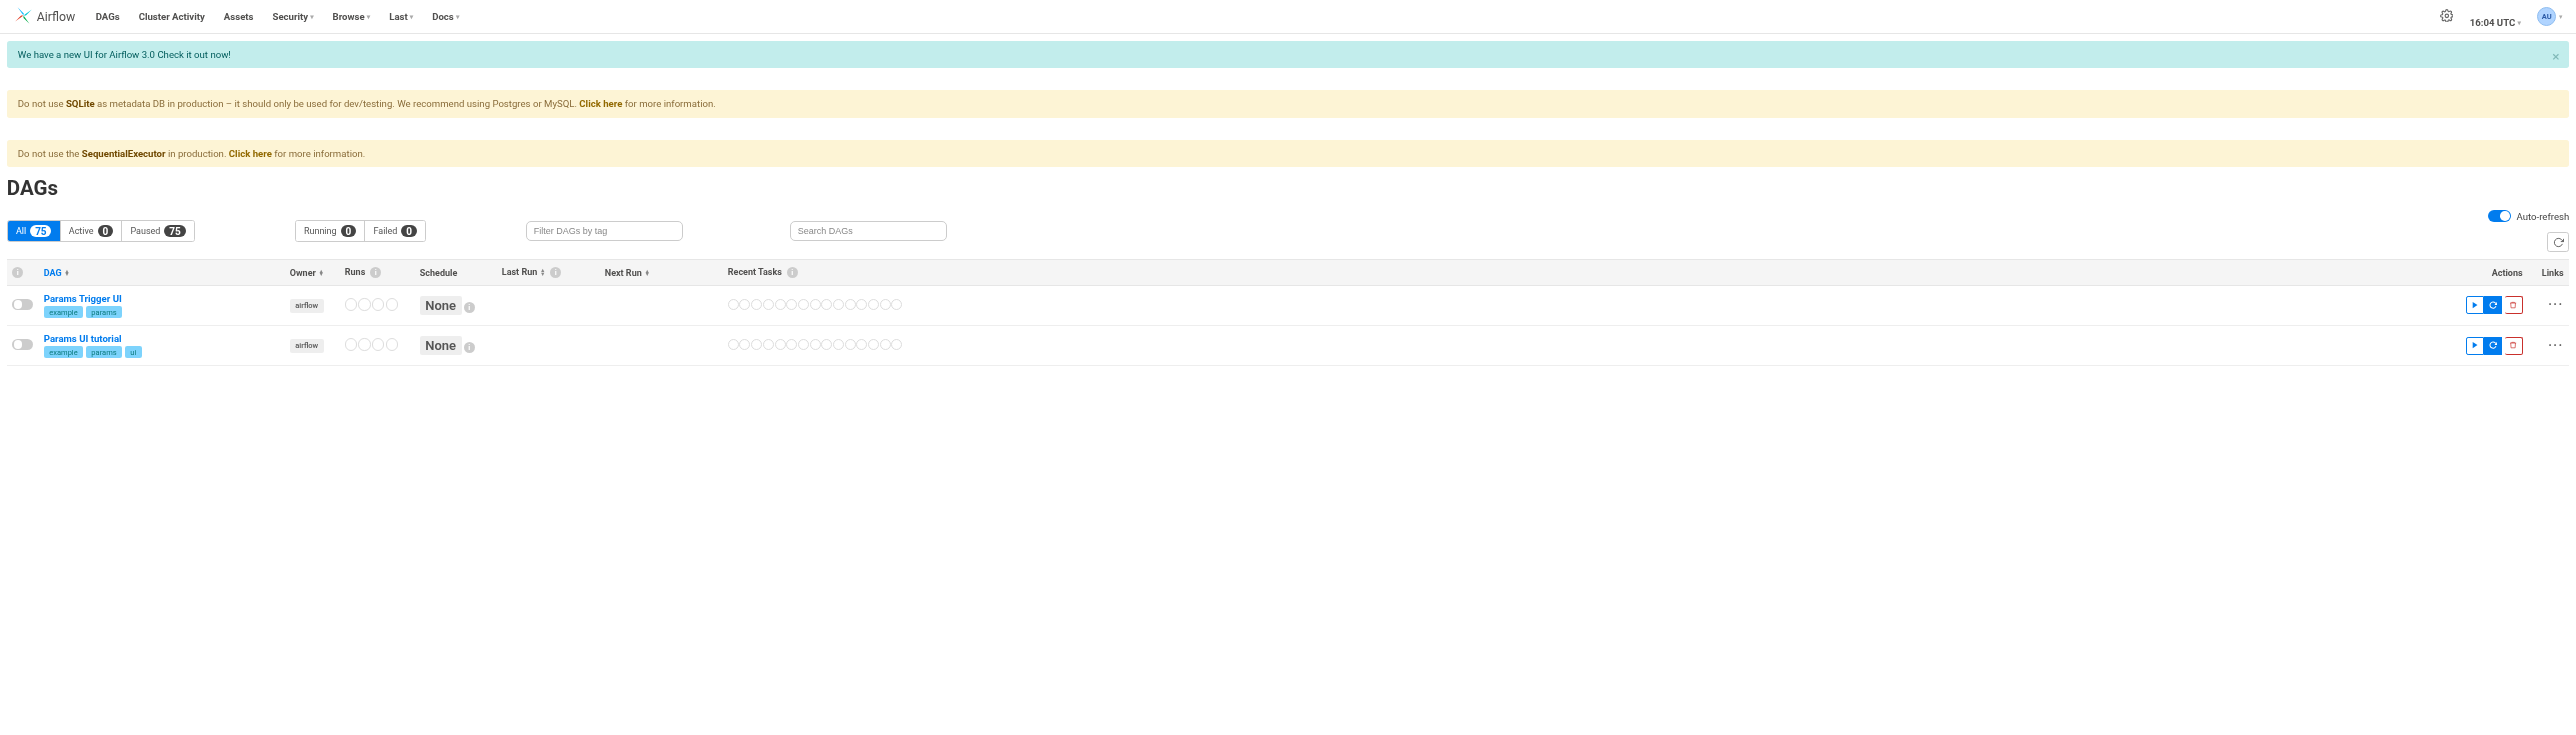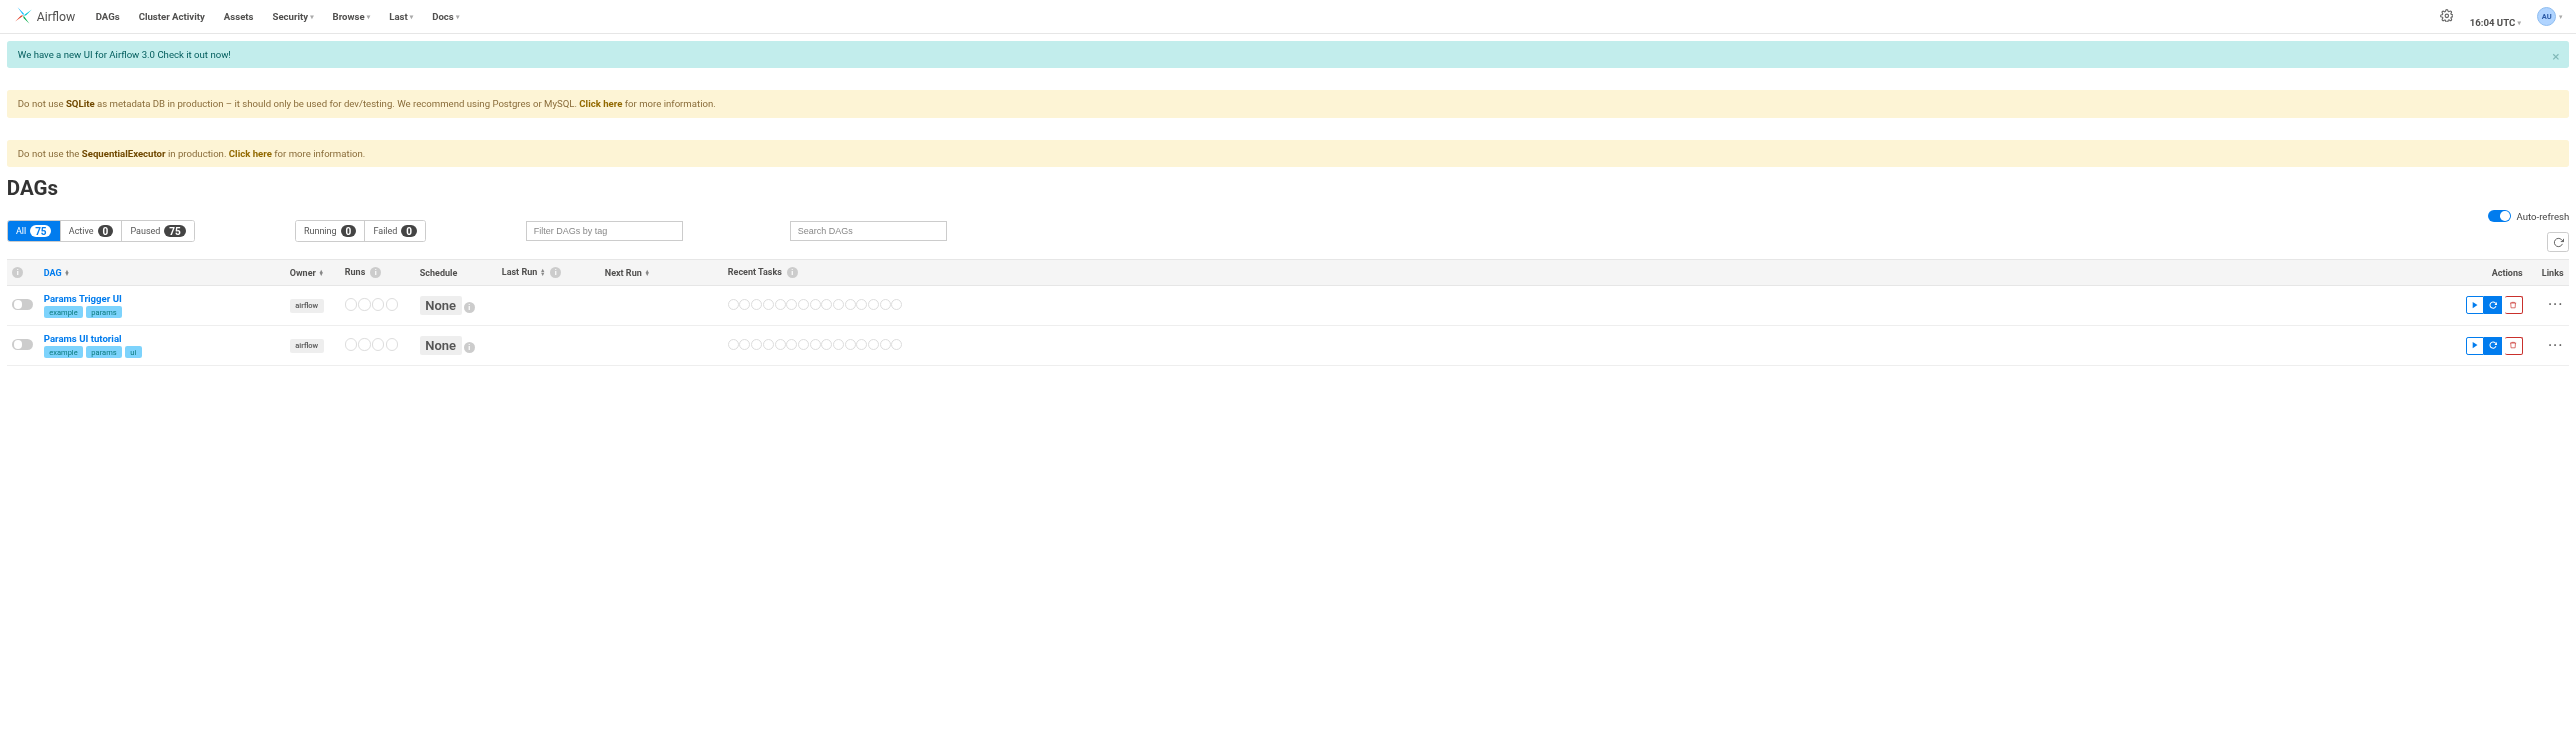--- a/index.html
+++ b/index.html
@@ -34,21 +34,21 @@
 
     
     .toolbar { display: flex; align-items: center; gap: 18px; padding: 0 6.8px 6.8px; }
     .btn-group { display: inline-flex; border: 0.7px solid #ccc; border-radius: 2.7px; overflow: hidden; }
     .btn-group .seg { padding: 4.1px 8.2px; font-size: 9px; background: #fff; cursor: pointer; display: flex; align-items: center; gap: 4.1px; color: #555; }
     .btn-group .seg + .seg { border-left: 0.7px solid #ccc; }
     .btn-group .seg.active { background: #017cee; color: #fff; }
     .pill { border-radius: 6.8px; font-size: 10px; font-weight: 700; padding: 0.7px 4.8px; display: inline-flex; align-items: center; justify-content: center; min-width: 12.3px; }
     .pill-light { background: #fff; color: #017cee; }
     .pill-dark { background: #444; color: #fff; }
-    input.filter { border: 0.7px solid #ccc; border-radius: 0; padding: 4.1px 6.8px; font-size: 9px; width: 157px; color: #555; }
+    input.filter { border: 0.7px solid #ccc; border-radius: 5px; padding: 4.1px 6.8px; font-size: 9px; width: 157px; color: #555; }
     input.filter::placeholder { color: #888; }
     .right-controls { display: flex; align-items: flex-end; gap: 9.6px; margin-left: auto; flex-direction: column; }
     .toggle { width: 23px; height: 12.3px; background: #017cee; border-radius: 6.8px; position: relative; cursor: pointer; }
     .toggle::after { content: ""; position: absolute; width: 9.6px; height: 9.6px; background: #fff; border-radius: 50%; top: 1.4px; right: 1.4px; }
     .autorefresh { display: flex; align-items: center; gap: 5.5px; color: #444; }
     .refresh-btn { border: 0.7px solid #ccc; border-radius: 2.7px; width: 22px; height: 20.5px; display: flex; align-items: center; justify-content: center; cursor: pointer; background: #fff; }
 
     
     .tbl { width: calc(100% - 13.7px); margin: 0 6.8px; border-collapse: collapse; }
     .tbl th { background: #f5f5f5; text-align: left; padding: 6.8px 5.5px; font-size: 9px; font-weight: 700; color: #51504f; border-top: 0.7px solid #e6e6e6; border-bottom: 0.7px solid #e6e6e6; }

